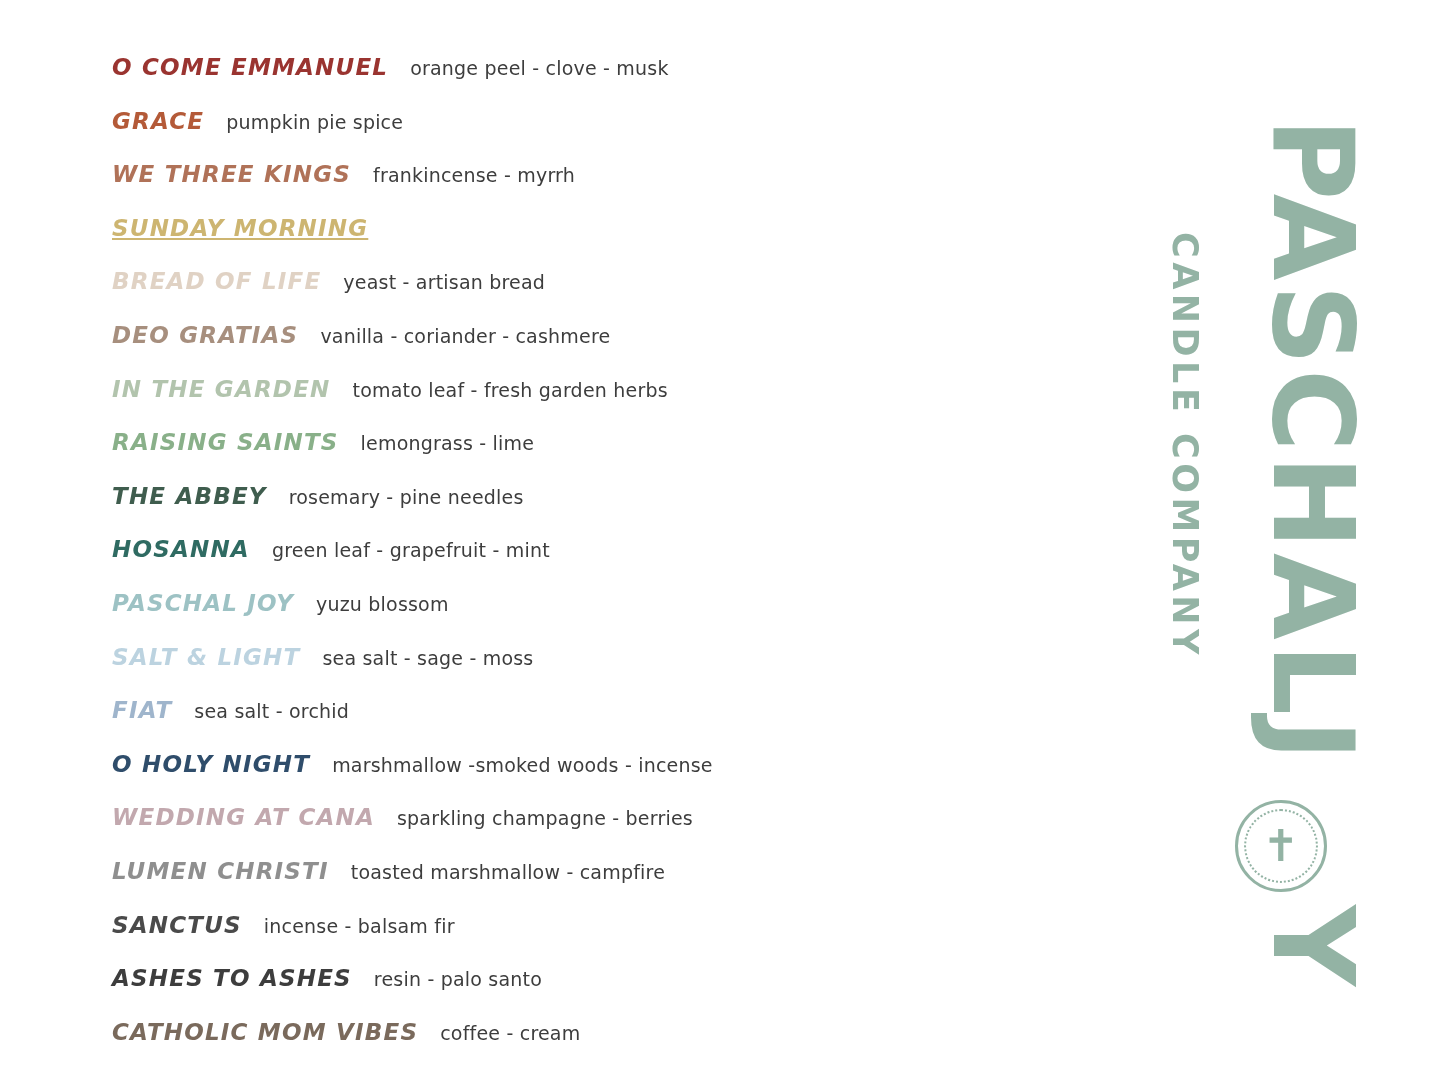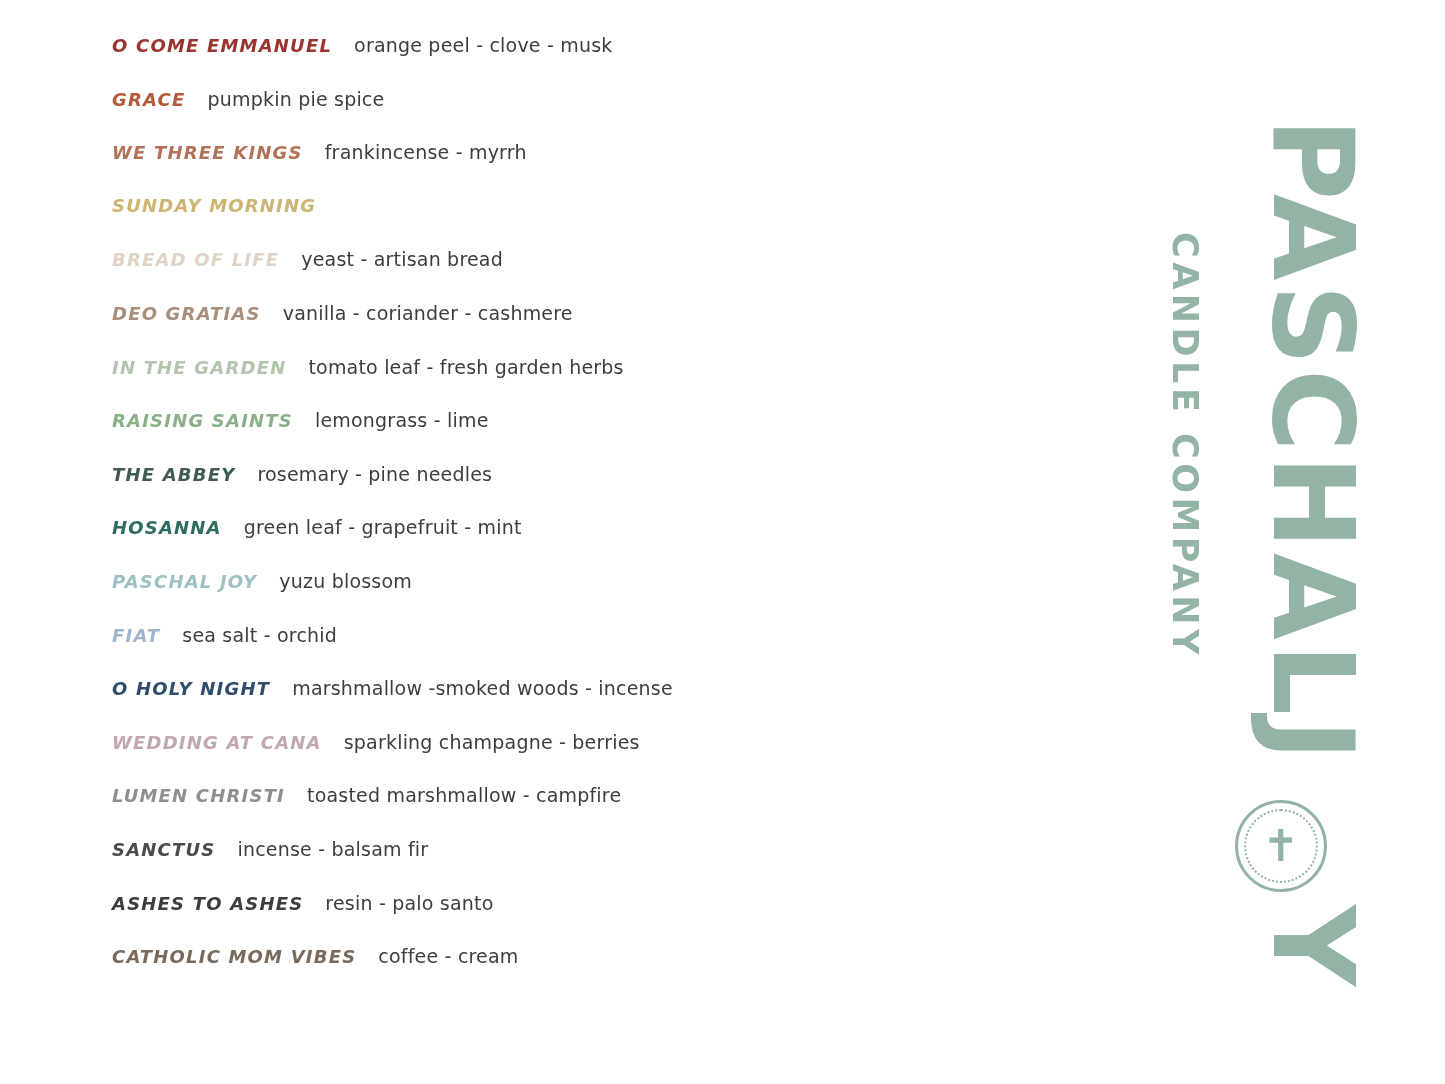--- a/index.html
+++ b/index.html
@@ -32,22 +32,23 @@
   .scent-row {
     display: flex;
     align-items: baseline;
     height: 53.6px;
     white-space: nowrap;
   }
   .scent-name {
     font-family: "DejaVu Sans", sans-serif;
     font-style: italic;
     font-weight: bold;
-    font-size: 18px;
+    font-size: 23px;
     letter-spacing: 1.2px;
+    margin-top: 20px;
   }
   .scent-notes {
     font-family: "DejaVu Sans", sans-serif;
     font-size: 19px;
     color: #3d3d3d;
     margin-left: 22px;
     letter-spacing: 0.2px;
   }
 
   
@@ -130,21 +131,21 @@
       </div>
       <div class="scent-row">
         <span class="scent-name" style="color: rgb(180, 90, 56);">GRACE</span>
         <span class="scent-notes">pumpkin pie spice</span>
       </div>
       <div class="scent-row">
         <span class="scent-name" style="color: rgb(176, 114, 88);">WE THREE KINGS</span>
         <span class="scent-notes">frankincense - myrrh</span>
       </div>
       <div class="scent-row">
-        <span class="scent-name" style="color: rgb(205, 181, 113);">SUNDAY MORNING</span>
+        <span class="scent-name" style="color: rgb(205, 181, 113); text-decoration: underline;">SUNDAY MORNING</span>
       </div>
       <div class="scent-row">
         <span class="scent-name" style="color: rgb(224, 210, 196);">BREAD OF LIFE</span>
         <span class="scent-notes">yeast - artisan bread</span>
       </div>
       <div class="scent-row">
         <span class="scent-name" style="color: rgb(167, 143, 126);">DEO GRATIAS</span>
         <span class="scent-notes">vanilla - coriander - cashmere</span>
       </div>
       <div class="scent-row">
@@ -159,20 +160,24 @@
         <span class="scent-name" style="color: rgb(63, 93, 78);">THE ABBEY</span>
         <span class="scent-notes">rosemary - pine needles</span>
       </div>
       <div class="scent-row">
         <span class="scent-name" style="color: rgb(47, 107, 98);">HOSANNA</span>
         <span class="scent-notes">green leaf - grapefruit - mint</span>
       </div>
       <div class="scent-row">
         <span class="scent-name" style="color: rgb(157, 194, 196);">PASCHAL JOY</span>
         <span class="scent-notes">yuzu blossom</span>
+      </div>
+      <div class="scent-row">
+        <span class="scent-name" style="color: rgb(188, 211, 224);">SALT &amp; LIGHT</span>
+        <span class="scent-notes">sea salt - sage - moss</span>
       </div>
       <div class="scent-row">
         <span class="scent-name" style="color: rgb(159, 181, 204);">FIAT</span>
         <span class="scent-notes">sea salt - orchid</span>
       </div>
       <div class="scent-row">
         <span class="scent-name" style="color: rgb(47, 77, 107);">O HOLY NIGHT</span>
         <span class="scent-notes">marshmallow -smoked woods - incense</span>
       </div>
       <div class="scent-row">

